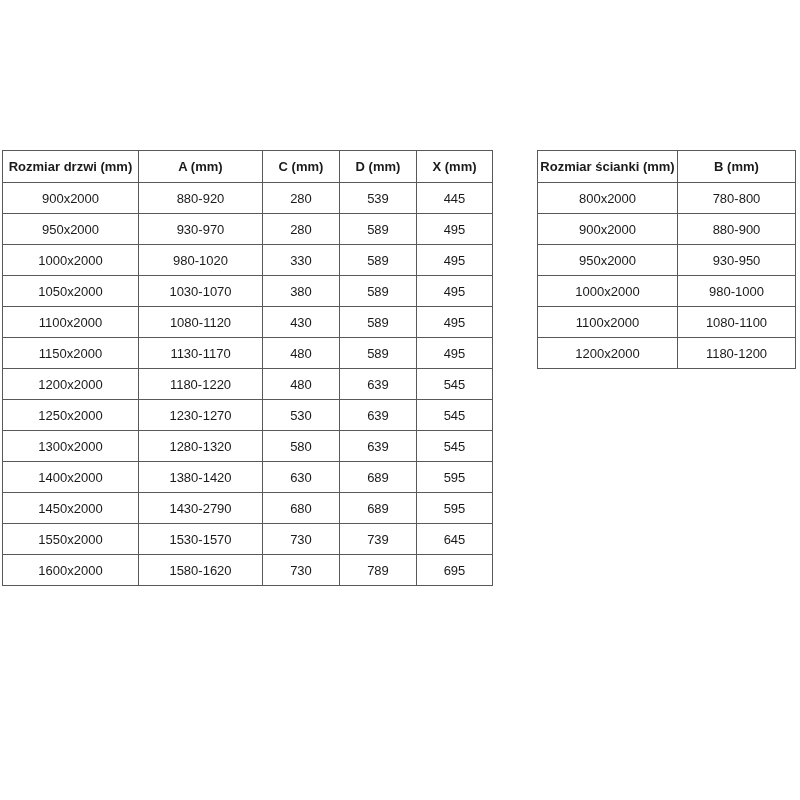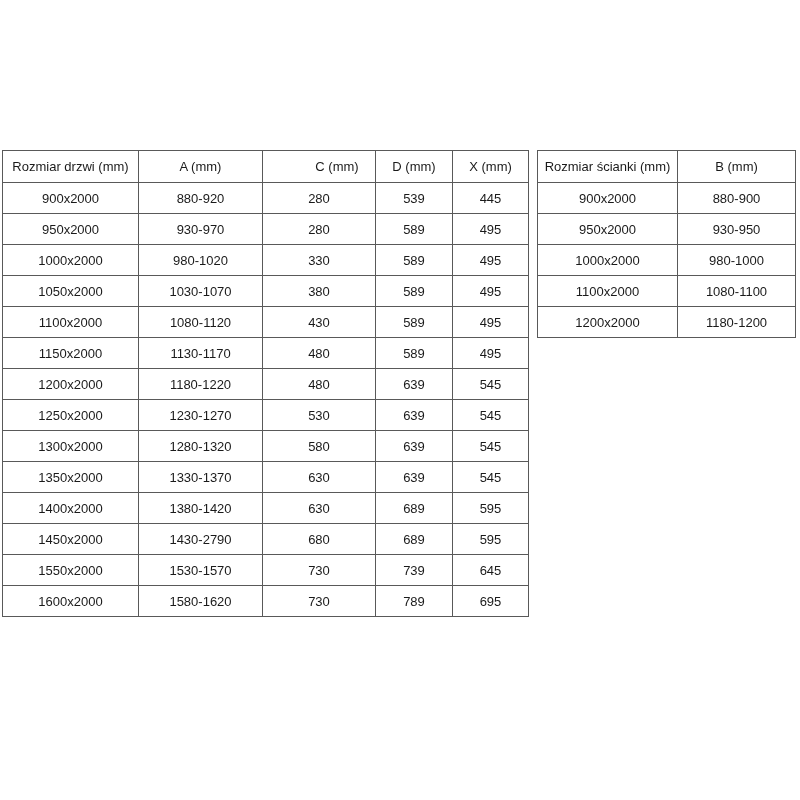--- a/index.html
+++ b/index.html
@@ -25,36 +25,36 @@
     border: 1px solid #595959;
     text-align: center;
     vertical-align: middle;
     font-size: 13px;
     padding: 0;
     color: #1a1a1a;
     white-space: nowrap;
     overflow: hidden;
   }
   table.spec-table th {
-    font-weight: normal;
+    font-weight: bold;
     height: 31px;
     margin-left: 8px;
   }
   table.spec-table td {
     font-weight: normal;
     height: 30px;
   }
   #door-table {
     left: 2px;
     top: 150px;
     width: 486px;
   }
   #door-table th:nth-child(1) { width: 135px; }
   #door-table th:nth-child(2) { width: 123px; }
-  #door-table th:nth-child(3) { width: 76px; padding-left: 36px; }
+  #door-table th:nth-child(3) { width: 76px; }
   #door-table th:nth-child(4) { width: 76px; }
   #door-table th:nth-child(5) { width: 75px; }
   #wall-table {
     left: 537px;
     top: 150px;
     width: 256px;
   }
   #wall-table th:nth-child(1) { width: 139px; }
   #wall-table th:nth-child(2) { width: 117px; }
 </style>
@@ -129,27 +129,20 @@
         <td>545</td>
       </tr>
       <tr>
         <td>1300x2000</td>
         <td>1280-1320</td>
         <td>580</td>
         <td>639</td>
         <td>545</td>
       </tr>
       <tr>
-        <td>1350x2000</td>
-        <td>1330-1370</td>
-        <td>630</td>
-        <td>639</td>
-        <td>545</td>
-      </tr>
-      <tr>
         <td>1400x2000</td>
         <td>1380-1420</td>
         <td>630</td>
         <td>689</td>
         <td>595</td>
       </tr>
       <tr>
         <td>1450x2000</td>
         <td>1430-2790</td>
         <td>680</td>
@@ -175,20 +168,24 @@
 
 <table id="wall-table" class="spec-table">
     <thead>
       <tr>
         <th>Rozmiar ścianki (mm)</th>
         <th>B (mm)</th>
       </tr>
     </thead>
     <tbody>
       <tr>
+        <td>800x2000</td>
+        <td>780-800</td>
+      </tr>
+      <tr>
         <td>900x2000</td>
         <td>880-900</td>
       </tr>
       <tr>
         <td>950x2000</td>
         <td>930-950</td>
       </tr>
       <tr>
         <td>1000x2000</td>
         <td>980-1000</td>

